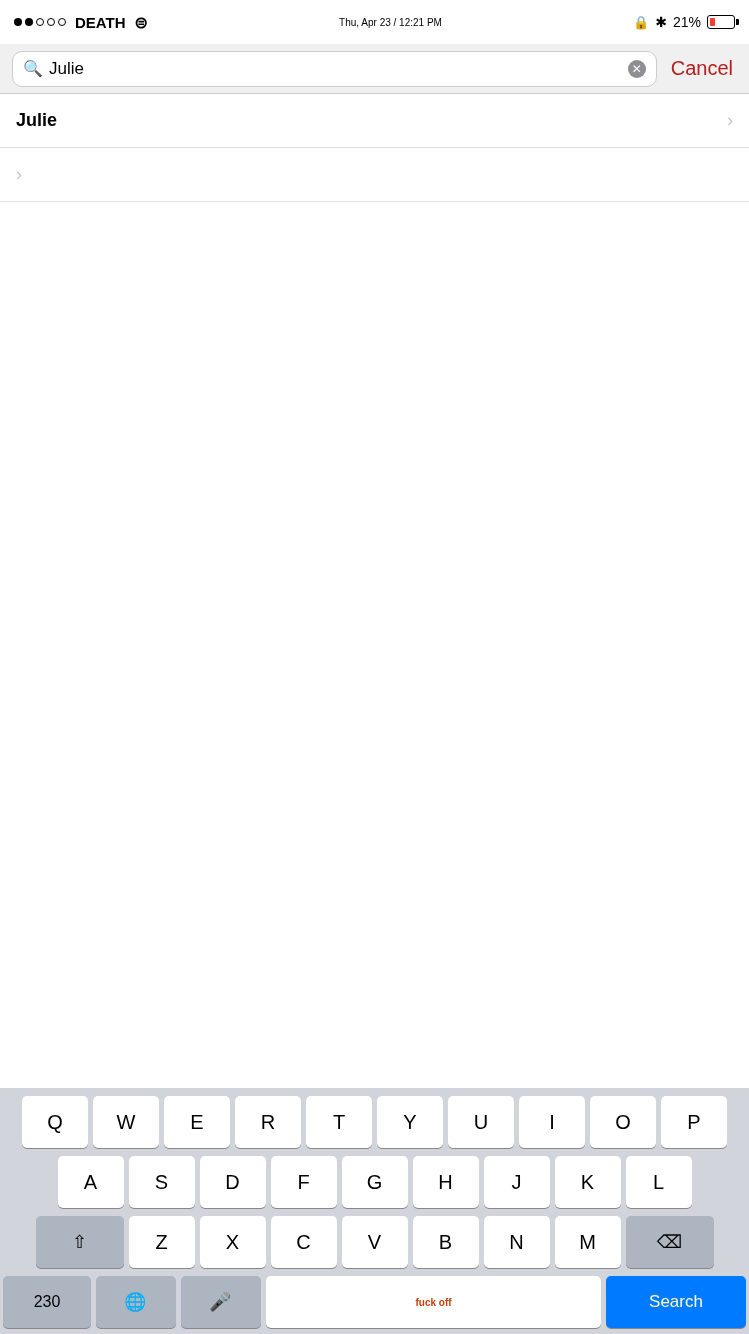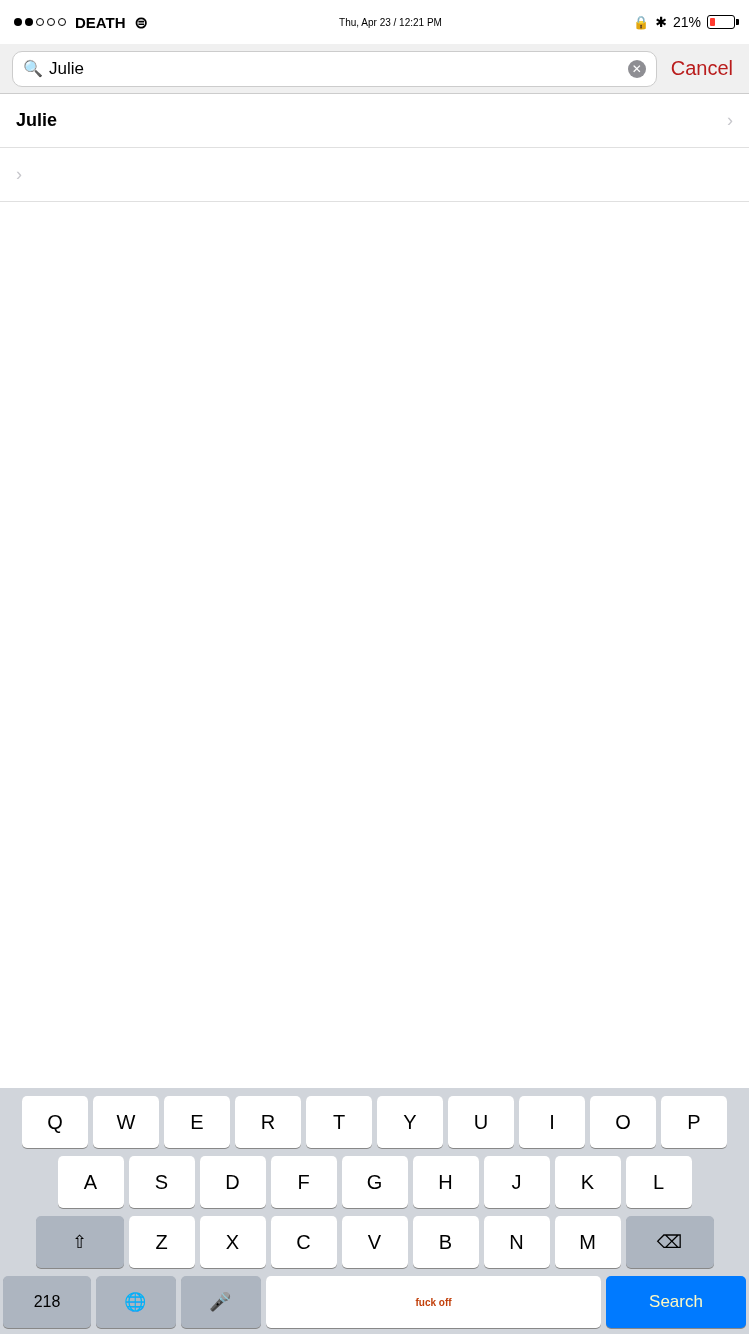--- a/index.html
+++ b/index.html
@@ -312,19 +312,19 @@
     <div class="key">X</div>
     <div class="key">C</div>
     <div class="key">V</div>
     <div class="key">B</div>
     <div class="key">N</div>
     <div class="key">M</div>
     <div class="key special delete-key">⌫</div>
   </div>
 
   <div class="bottom-row keyboard-row">
-    <div class="key special num-key">218</div>
+    <div class="key special num-key">230</div>
     <div class="key special globe-key">🌐</div>
     <div class="key special mic-key">🎤</div>
     <div class="key space-key">fuck off</div>
     <div class="key search-key">Search</div>
   </div>
 </div>
 
 </body></html>

